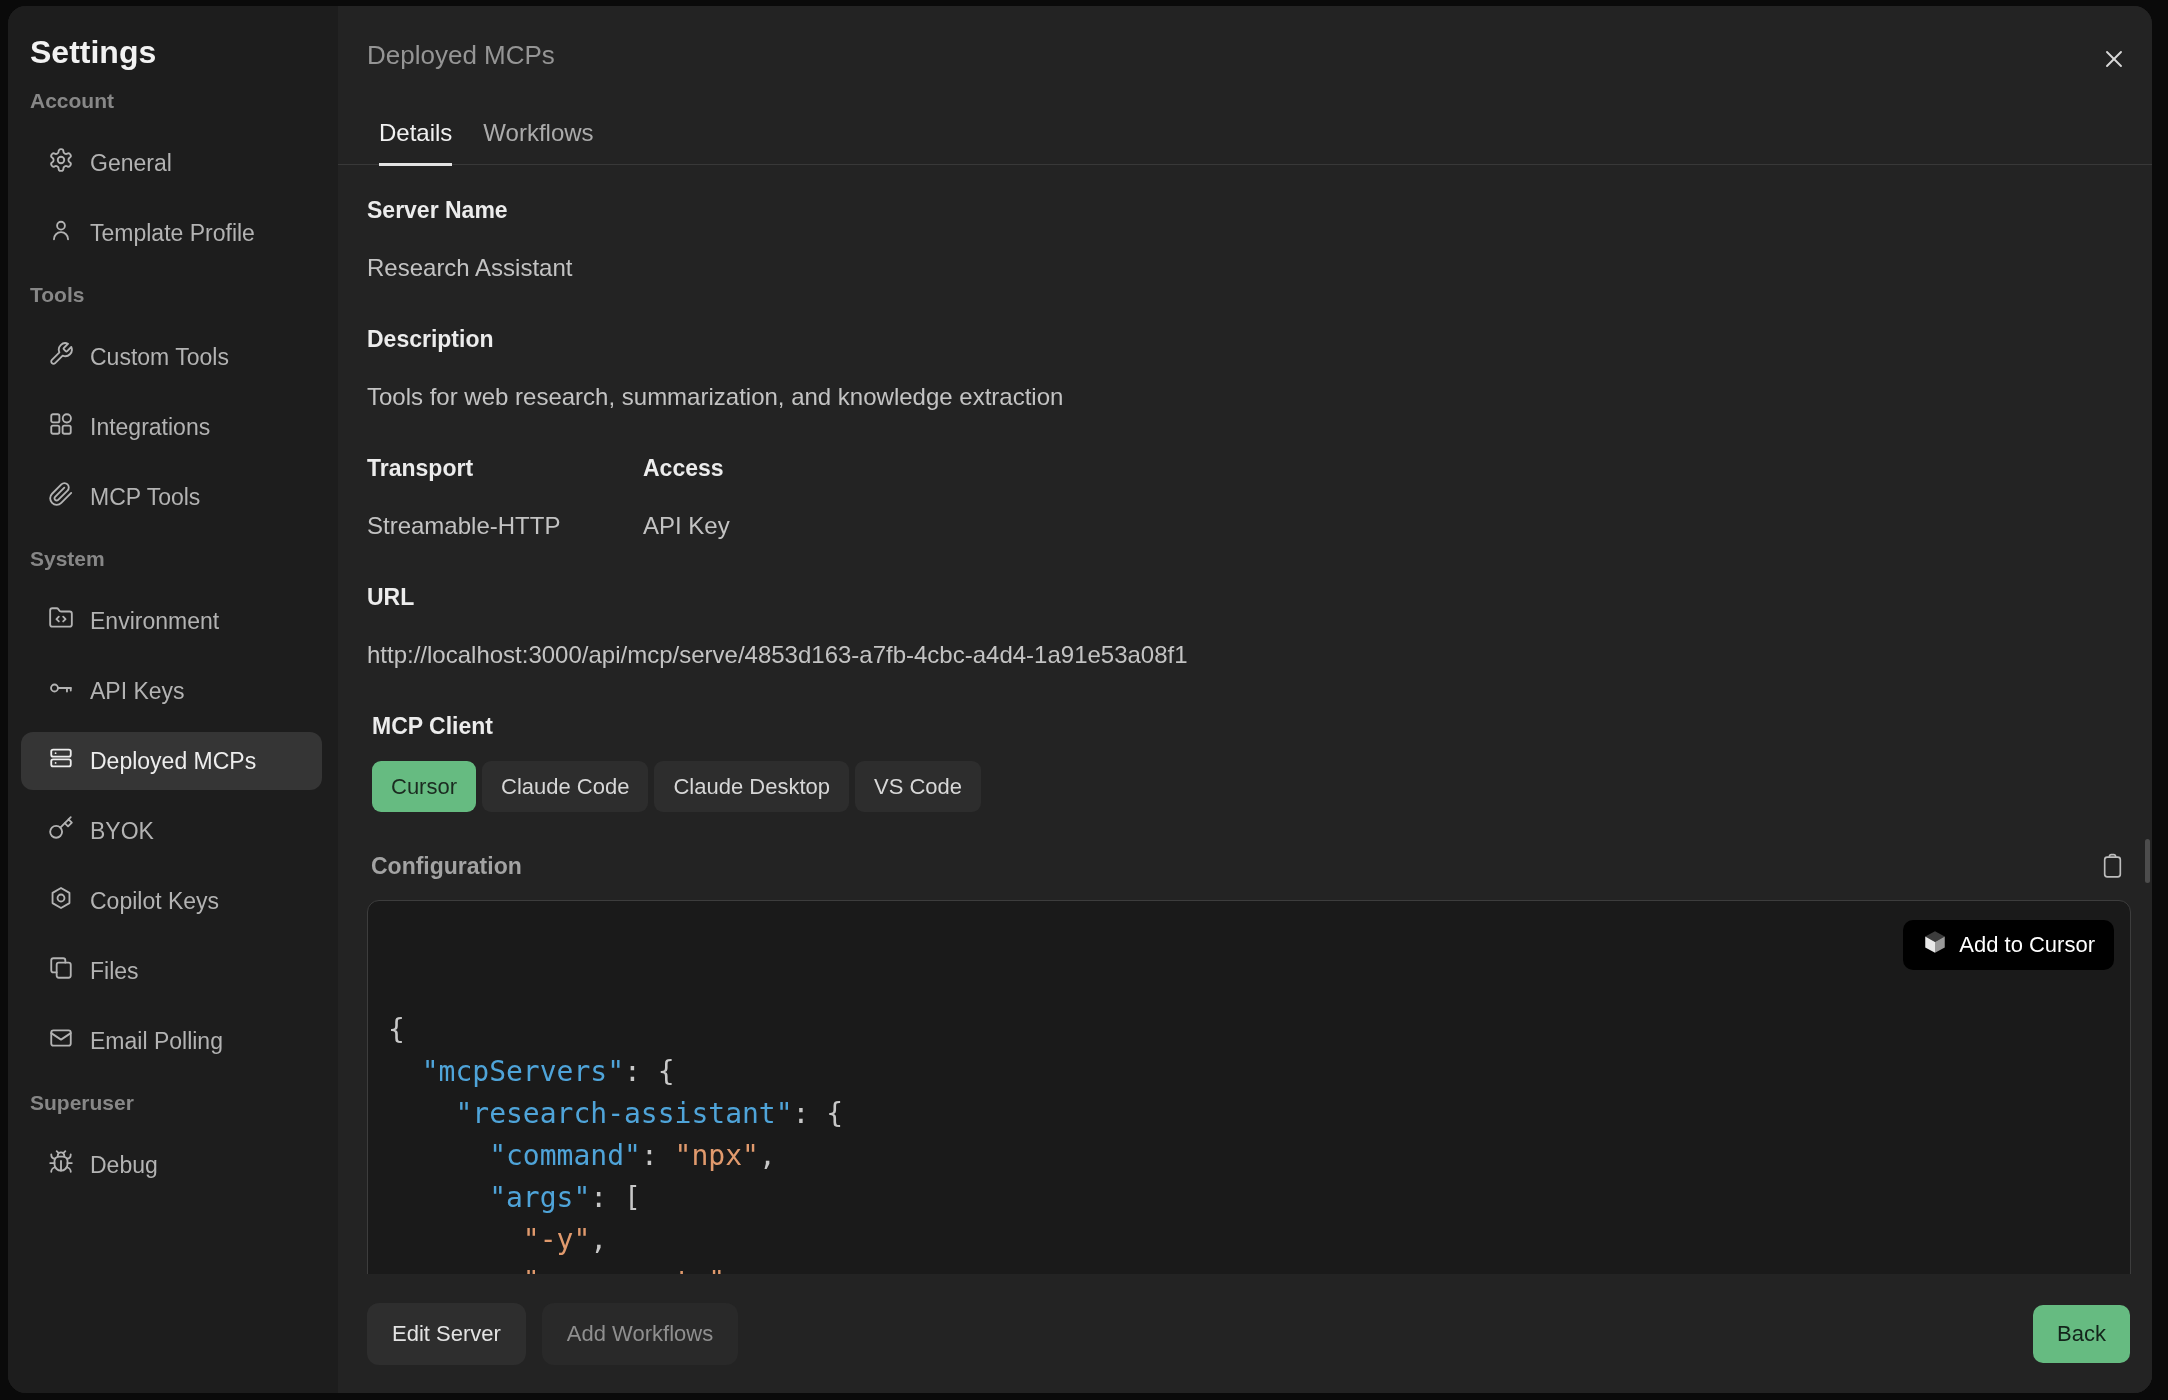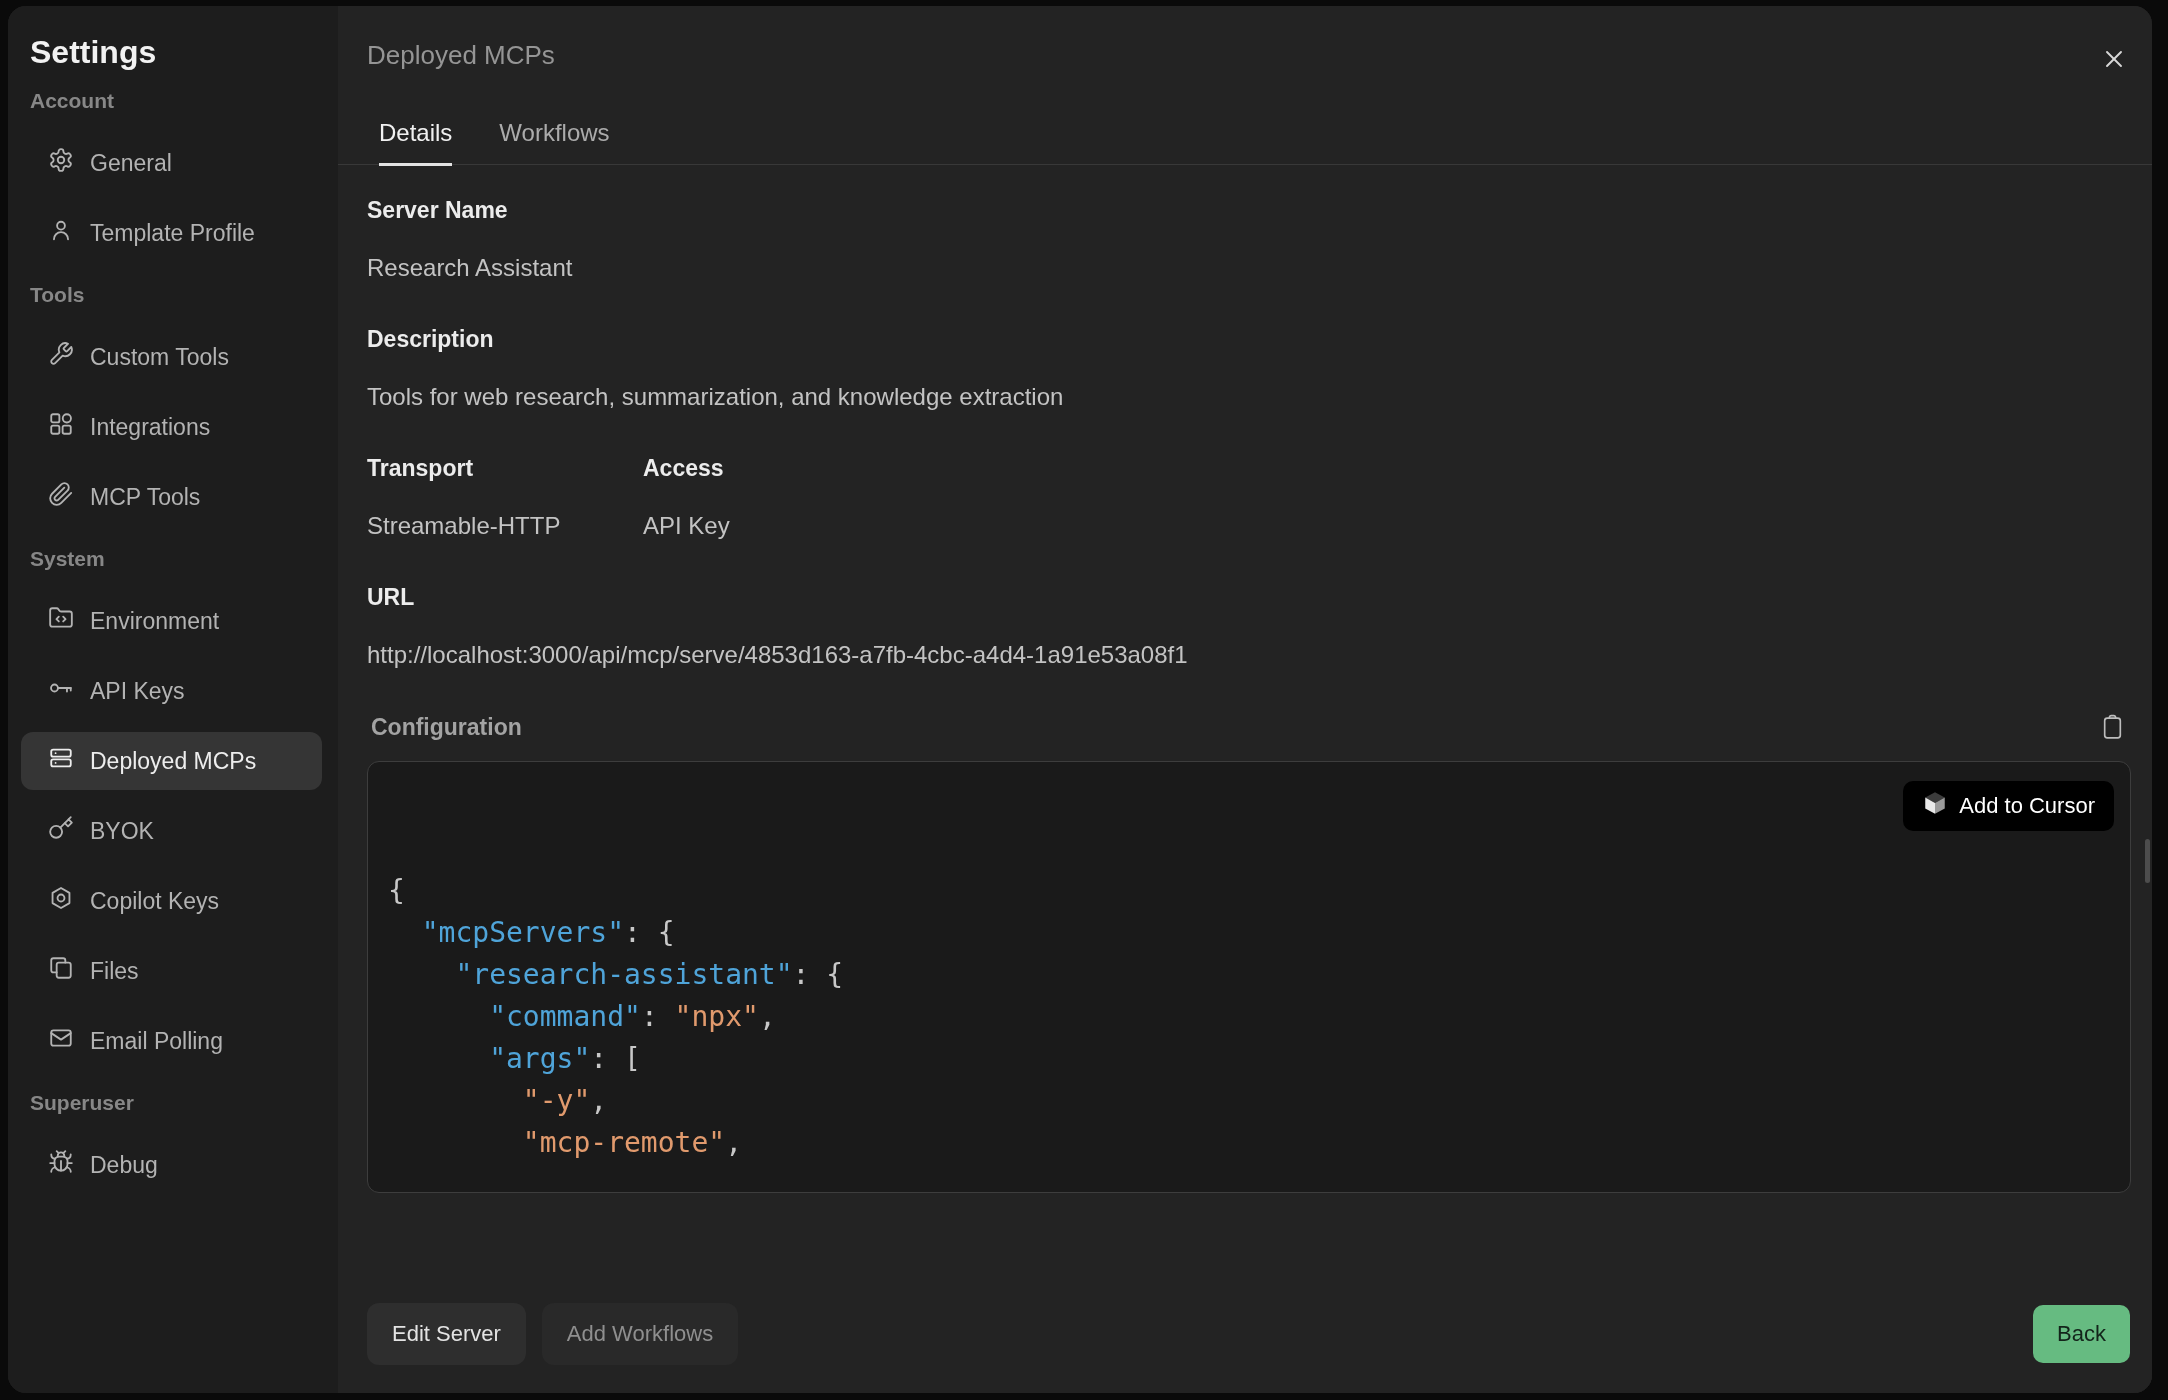--- a/index.html
+++ b/index.html
@@ -19,21 +19,21 @@
   .sb-item.active { background:#353535; color:#ededed; }
   .sb-item svg { width:26px; height:26px; flex-shrink:0; }
 
   
   .main { flex:1; position:relative; background:#232323; }
   .panel-header { display:flex; justify-content:space-between; align-items:flex-start; padding:35px 22px 0 29px; }
   .panel-title { font-size:26px; line-height:28px; color:#959595; font-weight:500; }
   .close-btn { background:none; border:none; cursor:pointer; padding:2px; margin-top:2px; }
   .close-btn svg { width:28px; height:28px; display:block; }
 
-  .tabs-row { margin-top:44px; padding-left:41px; border-bottom:1px solid #383838; display:flex; gap:47px; }
+  .tabs-row { margin-top:44px; padding-left:41px; border-bottom:1px solid #383838; display:flex; gap:31px; }
   .tab { font-size:24px; line-height:28px; padding-bottom:16px; color:#ababab; cursor:pointer;
          border-bottom:3px solid transparent; margin-bottom:-2px; background:none; border-top:none; border-left:none; border-right:none; font-family:inherit; }
   .tab.active { color:#f1f1f1; border-bottom:3px solid #e3e3e3; font-weight:500; }
 
   .panel-body { height:1114px; overflow:hidden; padding:32px 21px 0 29px; }
 
   .fld { margin-bottom:45px; }
   .fld-label { font-size:23px; font-weight:600; color:#ececec; line-height:26px; }
   .fld-value { font-size:24px; color:#c3c3c3; line-height:27px; margin-top:31px; }
   .two-col { display:flex; }
@@ -244,20 +244,29 @@
           <div class="fld-label">Access</div>
           <div class="fld-value">API Key</div>
         </div>
       </div>
 
       <div class="fld">
         <div class="fld-label">URL</div>
         <div class="fld-value">http://localhost:3000/api/mcp/serve/4853d163-a7fb-4cbc-a4d4-1a91e53a08f1</div>
       </div>
 
+      <div class="fld mcp-client">
+        <div class="fld-label">MCP Client</div>
+        <div class="client-row">
+          <button class="client-btn selected">Cursor</button>
+          <button class="client-btn">Claude Code</button>
+          <button class="client-btn">Claude Desktop</button>
+          <button class="client-btn">VS Code</button>
+        </div>
+      </div>
 
       <div class="config-header">
         <div class="config-label">Configuration</div>
         <button class="copy-btn">
           <span><svg viewBox="0 0 24 26" fill="none" stroke="#bdbdbd" stroke-width="1.6" stroke-linecap="round" stroke-linejoin="round">
                 <rect x="4.5" y="4.5" width="15" height="19" rx="2.5"></rect>
                 <path d="M9 4.5V3.8A1.8 1.8 0 0 1 10.8 2h2.4A1.8 1.8 0 0 1 15 3.8v.7"></path>
               </svg></span>
         </button>
       </div>

